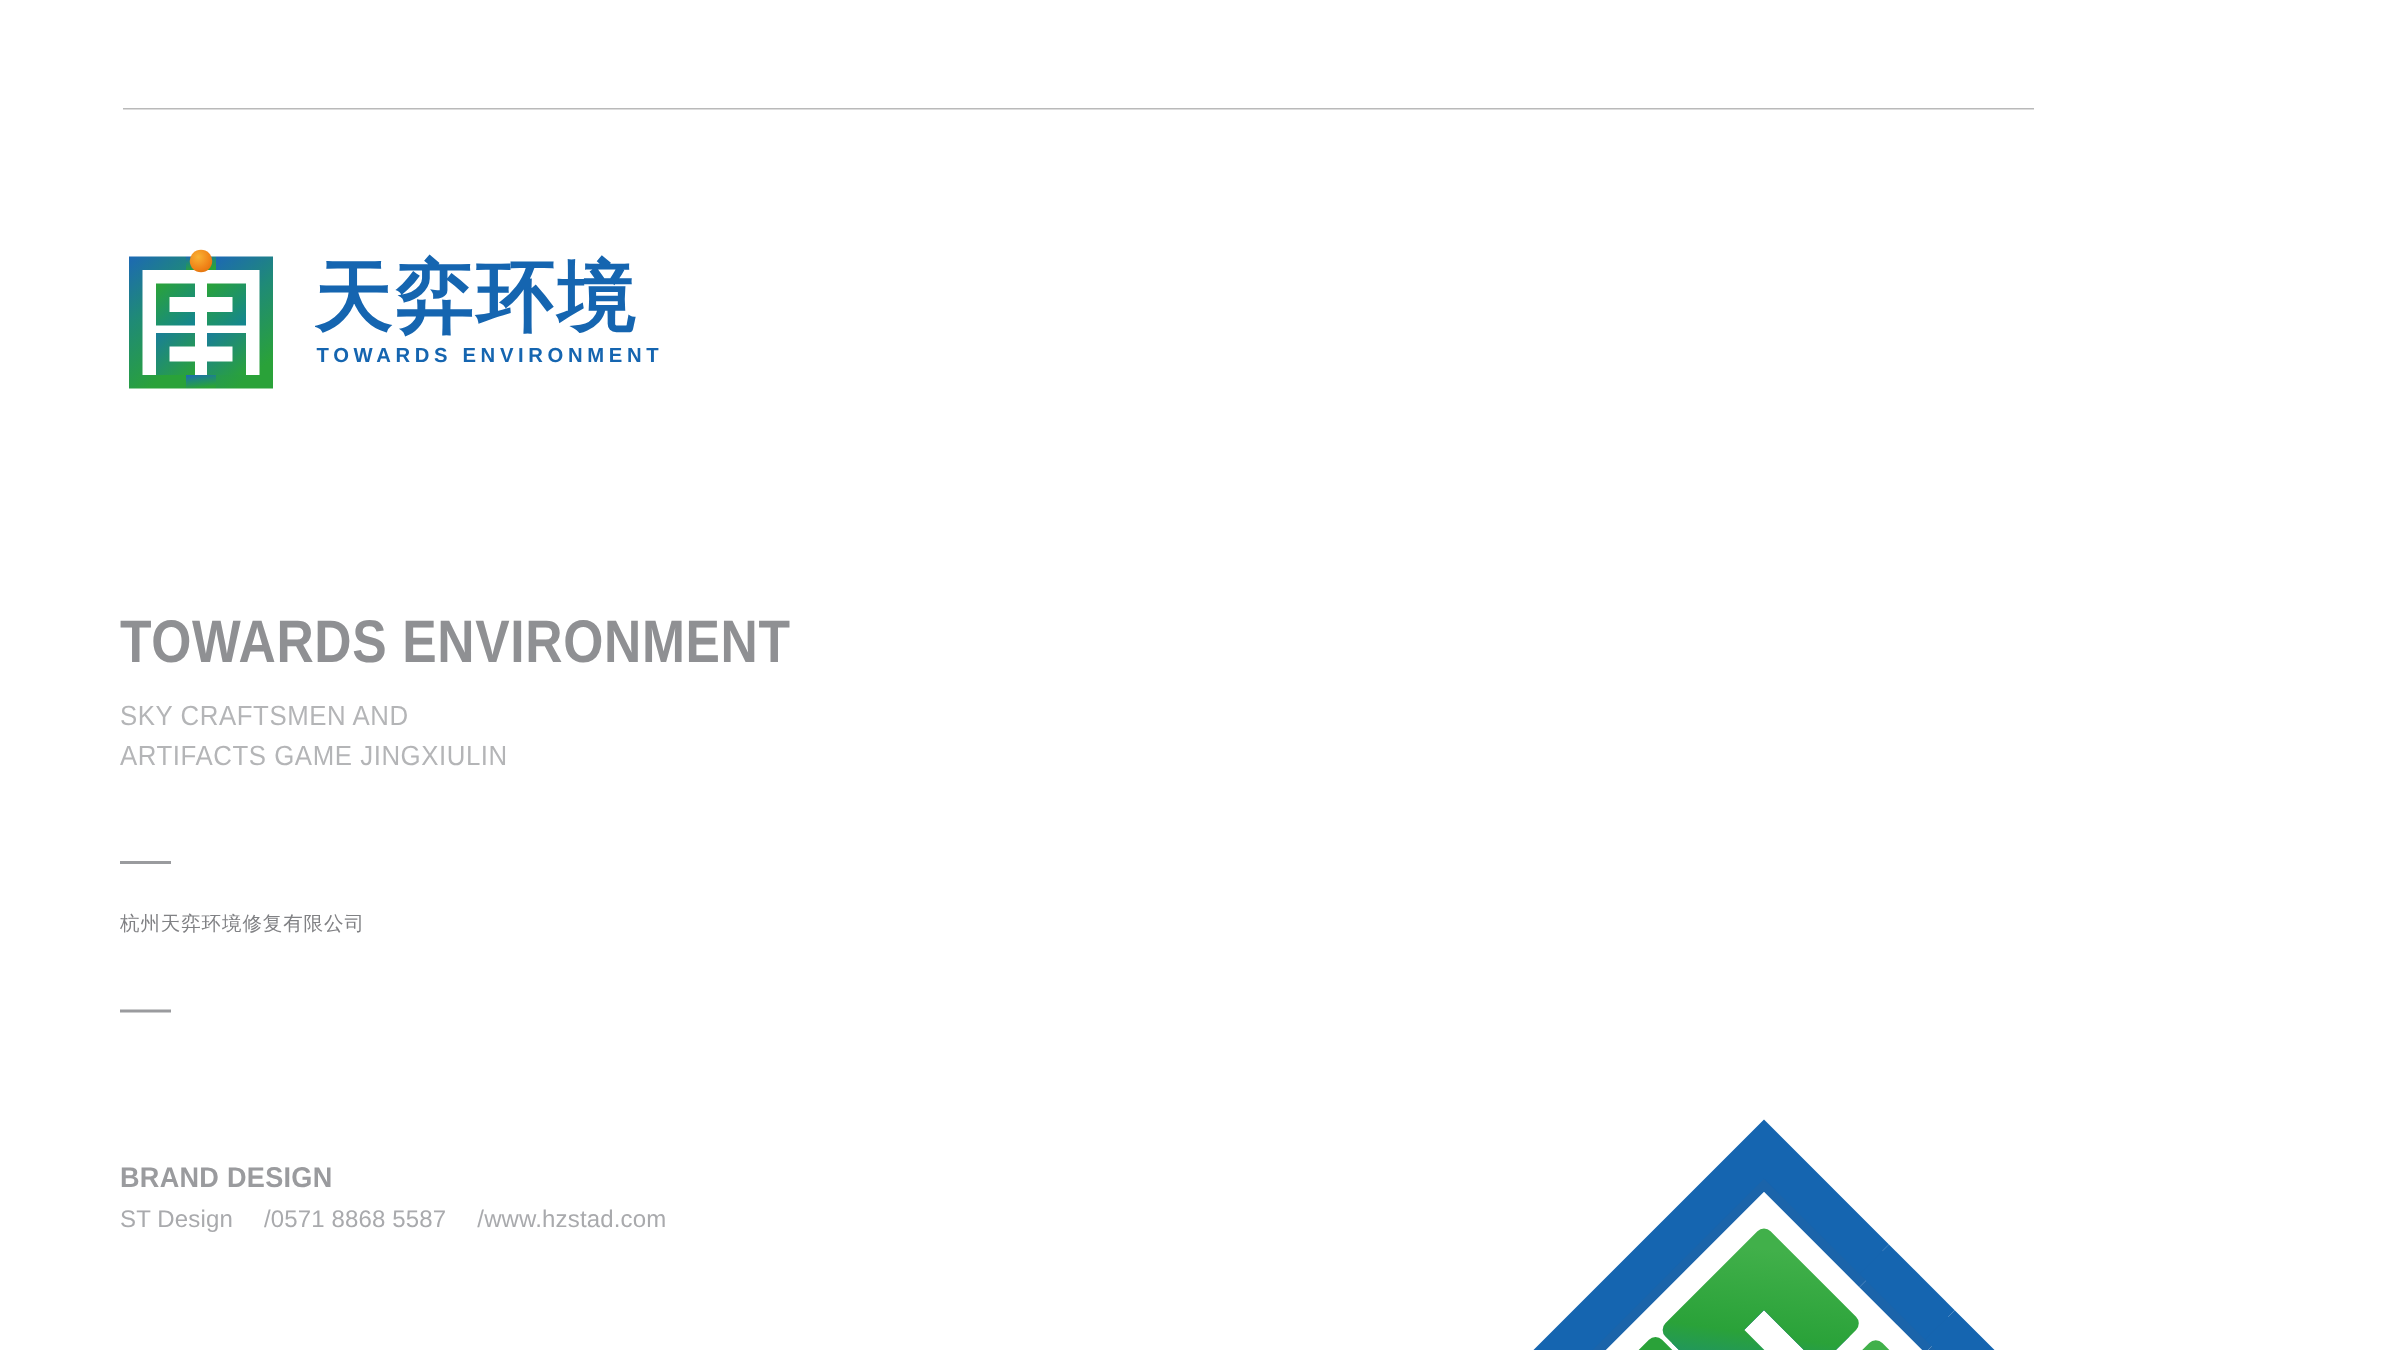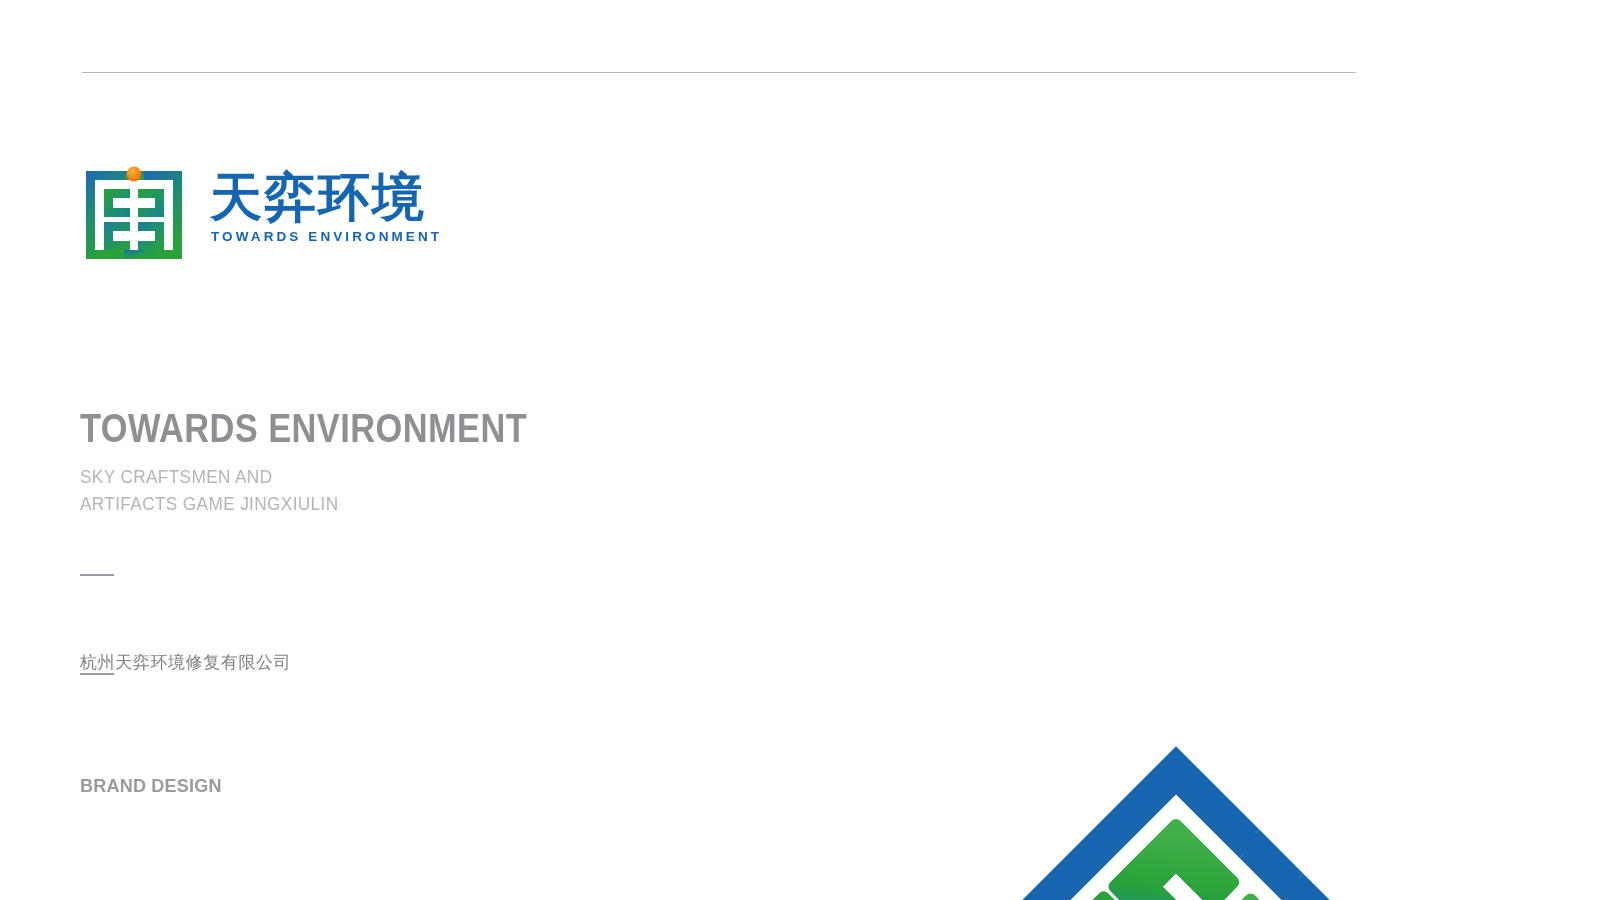--- a/index.html
+++ b/index.html
@@ -104,26 +104,25 @@
     height: 2px;
     background: #9a9b9e;
   }
   .dash-top  { top: 574px; }
   .dash-bot  { top: 673px; }
 
   .company-name {
     position: absolute;
     left: 80px;
     top: 607px;
-    font-size: 17px;
+    font-size: 13px;
     letter-spacing: 0.6px;
     color: #808184;
     font-weight: 400;
     font-family: "DejaVu Sans", "Liberation Sans", sans-serif;
-    margin-top: 44px;
   }
 
   
   .footer-title {
     position: absolute;
     left: 80px;
     top: 775px;
     font-size: 19px;
     letter-spacing: 0.2px;
     color: #9a9b9e;
@@ -218,20 +217,21 @@
 
   <div class="headline-en">TOWARDS ENVIRONMENT</div>
   <div class="headline-sub">SKY CRAFTSMEN AND
 ARTIFACTS GAME JINGXIULIN</div>
 
   <div class="dash dash-top"></div>
   <div class="company-name">杭州天弈环境修复有限公司</div>
   <div class="dash dash-bot"></div>
 
   <div class="footer-title">BRAND DESIGN</div>
+  <div class="footer-contact">ST Design　 /0571 8868 5587　 /www.hzstad.com</div>
 
   <div class="corner-deco">
     <svg width="480" height="480" viewBox="0 0 480 480" aria-hidden="true">
       <defs>
         <linearGradient id="dMain" x1="0" y1="0" x2="0.5" y2="1">
           <stop offset="0%" stop-color="#1565b0"></stop>
           <stop offset="100%" stop-color="#1565b0"></stop>
         </linearGradient>
         <linearGradient id="dG1" x1="0.15" y1="0" x2="0.85" y2="1">
           <stop offset="0%" stop-color="#41b04a"></stop>

